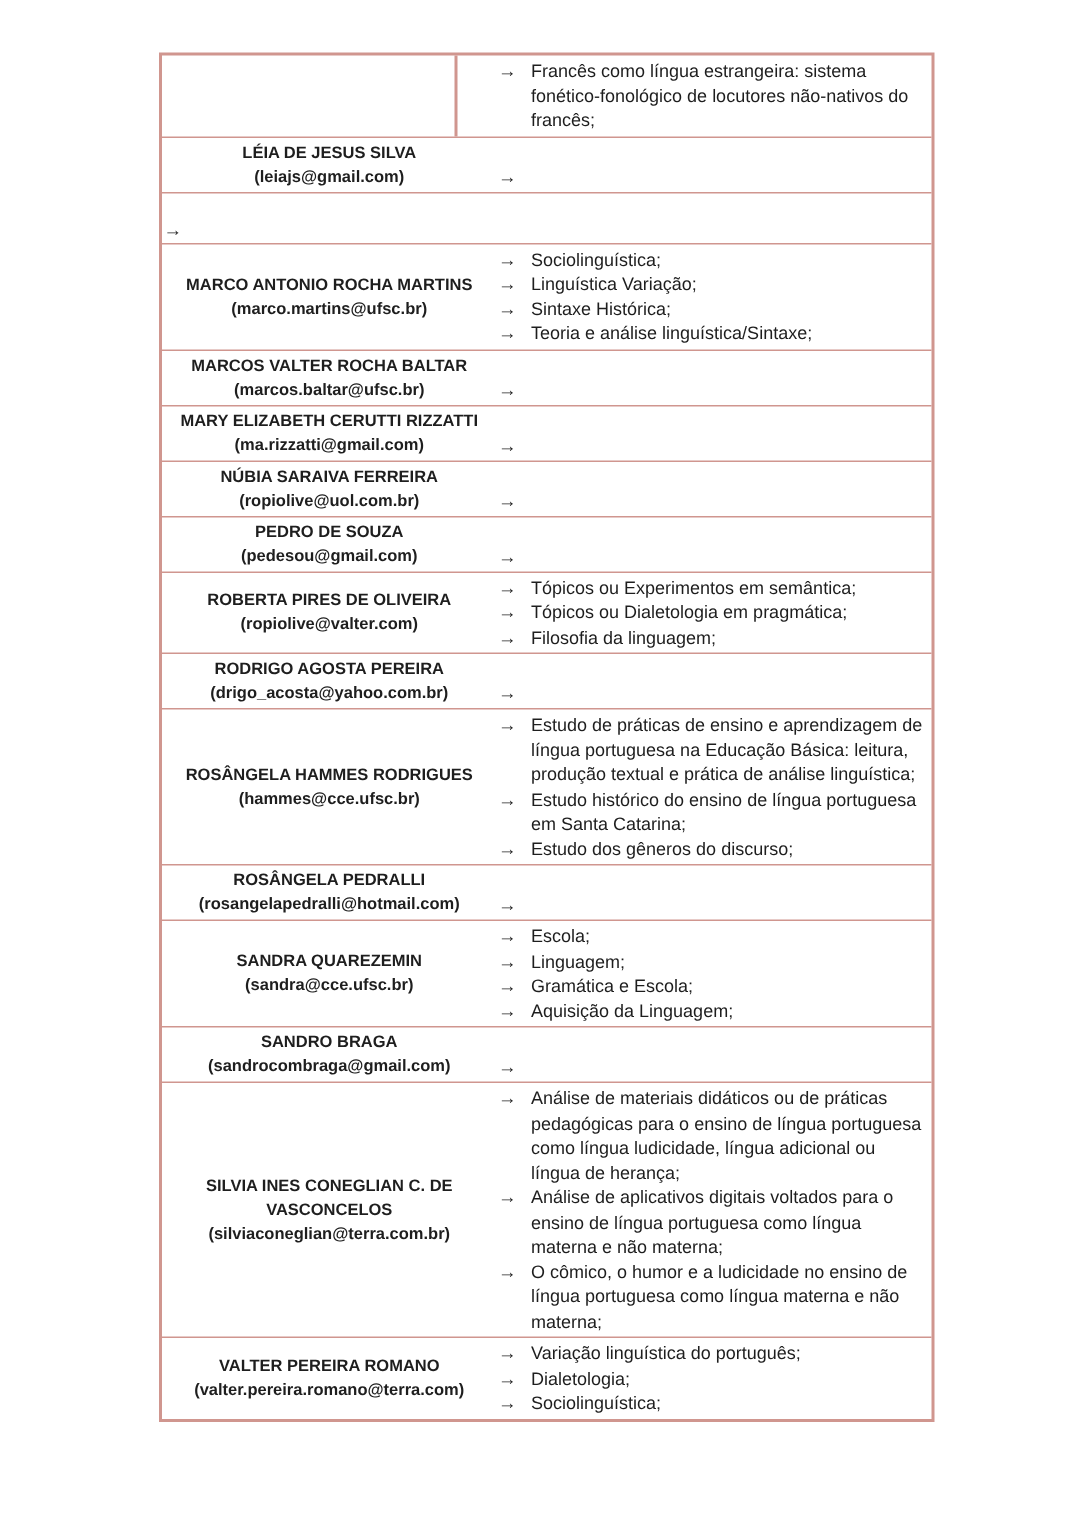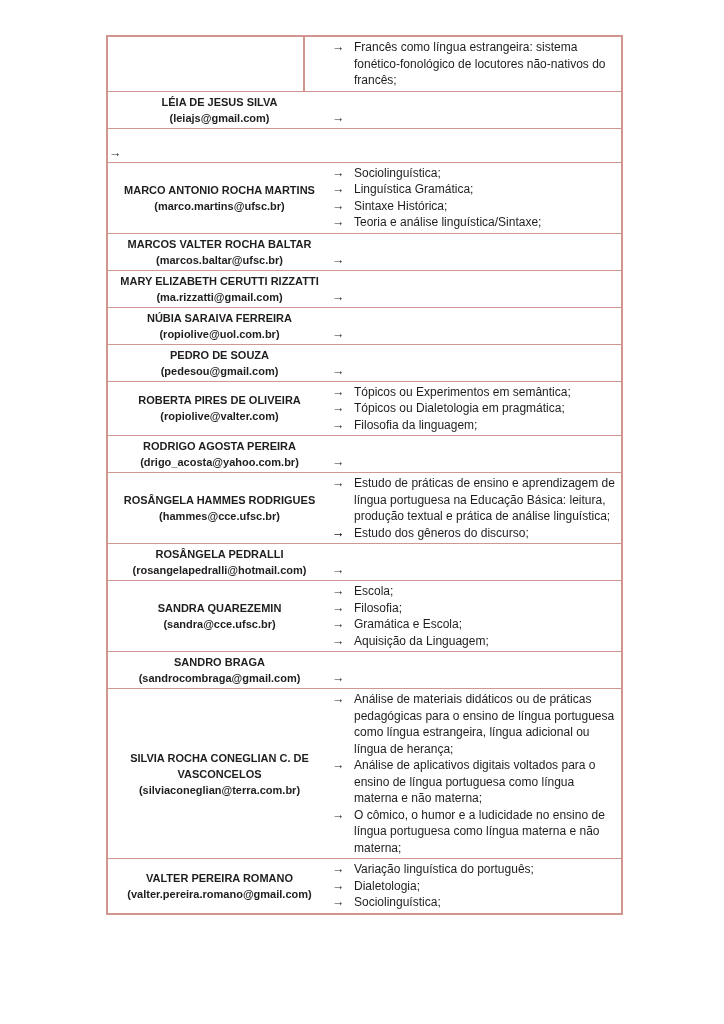--- a/index.html
+++ b/index.html
@@ -109,21 +109,21 @@
           </div>
         </div>
       </div>
       <div class="row">
         <div class="cell-name">
           <div class="name">MARCO ANTONIO ROCHA MARTINS</div>
           <div class="email">(marco.martins@ufsc.br)</div>
         </div>
         <div class="cell-topics">
           <div class="topic"><span class="arrow">→</span><span>Sociolinguística;</span></div>
-          <div class="topic"><span class="arrow">→</span><span>Linguística Gramática;</span></div>
+          <div class="topic"><span class="arrow">→</span><span>Linguística Variação;</span></div>
           <div class="topic"><span class="arrow">→</span><span>Sintaxe Histórica;</span></div>
           <div class="topic"><span class="arrow">→</span><span>Teoria e análise linguística/Sintaxe;</span></div>
         </div>
       </div>
       <div class="row nrow">
         <div class="cell-name">
           <div class="name">MARCOS VALTER ROCHA BALTAR</div>
           <div class="email">(marcos.baltar@ufsc.br)</div>
         </div>
         <div class="cell-topics center">
@@ -187,21 +187,21 @@
           </div>
         </div>
       </div>
       <div class="row">
         <div class="cell-name">
           <div class="name">ROSÂNGELA HAMMES RODRIGUES</div>
           <div class="email">(hammes@cce.ufsc.br)</div>
         </div>
         <div class="cell-topics">
           <div class="topic"><span class="arrow">→</span><span>Estudo de práticas de ensino e aprendizagem de língua portuguesa na Educação Básica: leitura, produção textual e prática de análise linguística;</span></div>
-          <div class="topic"><span class="arrow">→</span></div>
+          <div class="topic"><span class="arrow">→</span><span>Estudo histórico do ensino de língua portuguesa em Santa Catarina;</span></div>
           <div class="topic"><span class="arrow">→</span><span>Estudo dos gêneros do discurso;</span></div>
         </div>
       </div>
       <div class="row nrow">
         <div class="cell-name">
           <div class="name">ROSÂNGELA PEDRALLI</div>
           <div class="email">(rosangelapedralli@hotmail.com)</div>
         </div>
         <div class="cell-topics center">
           <div class="topic lone">
@@ -209,51 +209,51 @@
           </div>
         </div>
       </div>
       <div class="row">
         <div class="cell-name">
           <div class="name">SANDRA QUAREZEMIN</div>
           <div class="email">(sandra@cce.ufsc.br)</div>
         </div>
         <div class="cell-topics">
           <div class="topic"><span class="arrow">→</span><span>Escola;</span></div>
-          <div class="topic"><span class="arrow">→</span><span>Filosofia;</span></div>
+          <div class="topic"><span class="arrow">→</span><span>Linguagem;</span></div>
           <div class="topic"><span class="arrow">→</span><span>Gramática e Escola;</span></div>
           <div class="topic"><span class="arrow">→</span><span>Aquisição da Linguagem;</span></div>
         </div>
       </div>
       <div class="row nrow">
         <div class="cell-name">
           <div class="name">SANDRO BRAGA</div>
           <div class="email">(sandrocombraga@gmail.com)</div>
         </div>
         <div class="cell-topics center">
           <div class="topic lone">
             <span class="arrow">→</span>
           </div>
         </div>
       </div>
       <div class="row">
         <div class="cell-name">
-          <div class="name">SILVIA ROCHA CONEGLIAN C. DE VASCONCELOS</div>
+          <div class="name">SILVIA INES CONEGLIAN C. DE VASCONCELOS</div>
           <div class="email">(silviaconeglian@terra.com.br)</div>
         </div>
         <div class="cell-topics">
-          <div class="topic"><span class="arrow">→</span><span>Análise de materiais didáticos ou de práticas pedagógicas para o ensino de língua portuguesa como língua estrangeira, língua adicional ou língua de herança;</span></div>
+          <div class="topic"><span class="arrow">→</span><span>Análise de materiais didáticos ou de práticas pedagógicas para o ensino de língua portuguesa como língua ludicidade, língua adicional ou língua de herança;</span></div>
           <div class="topic"><span class="arrow">→</span><span>Análise de aplicativos digitais voltados para o ensino de língua portuguesa como língua materna e não materna;</span></div>
           <div class="topic"><span class="arrow">→</span><span>O cômico, o humor e a ludicidade no ensino de língua portuguesa como língua materna e não materna;</span></div>
         </div>
       </div>
       <div class="row">
         <div class="cell-name">
           <div class="name">VALTER PEREIRA ROMANO</div>
-          <div class="email">(valter.pereira.romano@gmail.com)</div>
+          <div class="email">(valter.pereira.romano@terra.com)</div>
         </div>
         <div class="cell-topics">
           <div class="topic"><span class="arrow">→</span><span>Variação linguística do português;</span></div>
           <div class="topic"><span class="arrow">→</span><span>Dialetologia;</span></div>
           <div class="topic"><span class="arrow">→</span><span>Sociolinguística;</span></div>
         </div>
       </div>
     </div>
 </div>
 

